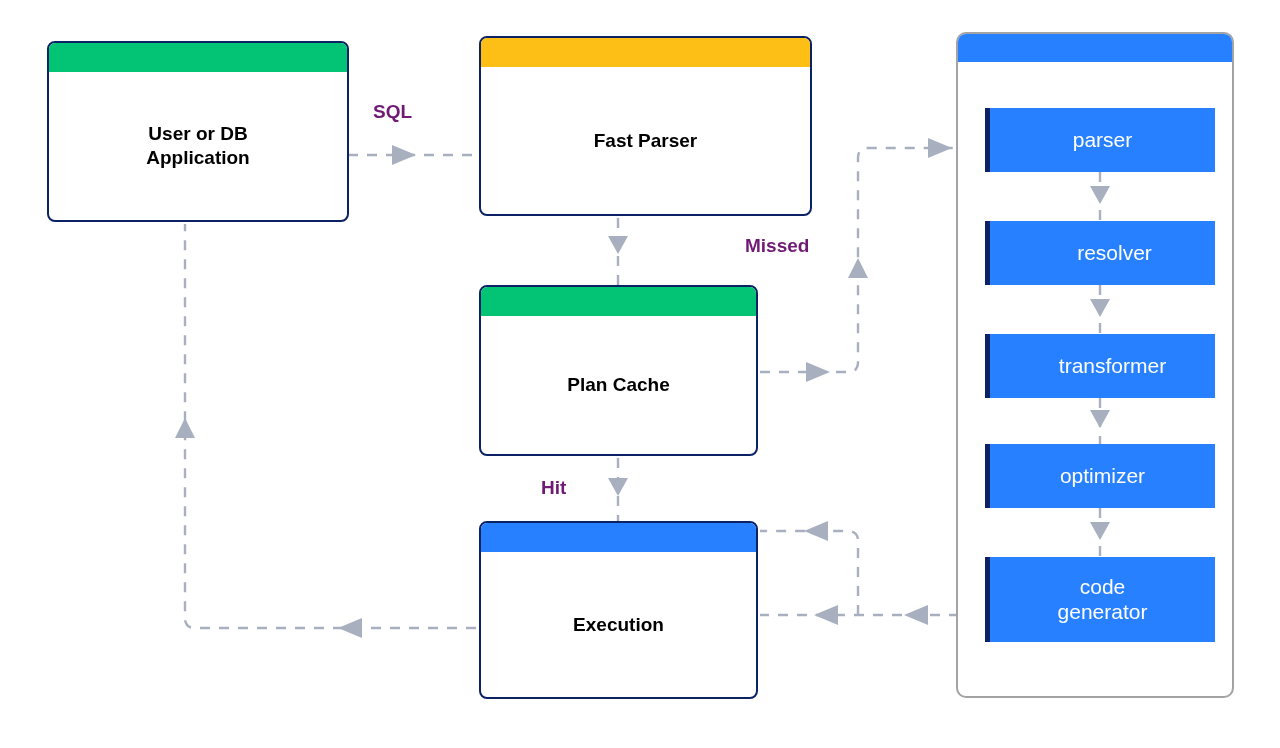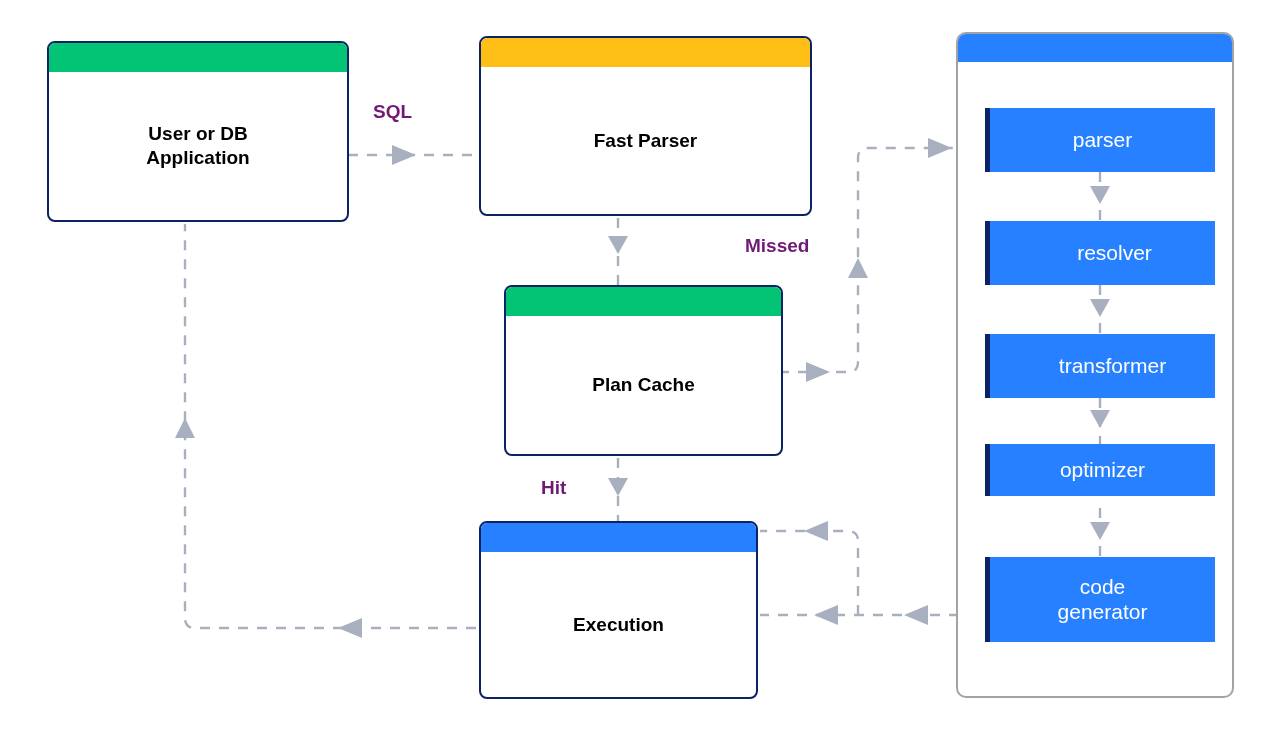--- a/index.html
+++ b/index.html
@@ -139,21 +139,21 @@
     <div class="band" style="height:29px;background:#03C475;"></div>
     <div class="card-label" style="white-space:pre-line;">User or DB
 Application</div>
   </div>
 
   <div class="card" style="left:479px;top:36px;width:333px;height:180px;">
     <div class="band" style="height:29px;background:#FDBE15;"></div>
     <div class="card-label" style="white-space:pre-line;">Fast Parser</div>
   </div>
 
-  <div class="card" style="left:504px;top:285px;width:279px;height:171px;">
+  <div class="card" style="left:479px;top:285px;width:279px;height:171px;">
     <div class="band" style="height:29px;background:#03C475;"></div>
     <div class="card-label" style="white-space:pre-line;">Plan Cache</div>
   </div>
 
   <div class="card" style="left:479px;top:521px;width:279px;height:178px;">
     <div class="band" style="height:29px;background:#2680FF;"></div>
     <div class="card-label" style="white-space:pre-line;">Execution</div>
   </div>
 
   <div id="engine-container" style="left:956px;top:32px;width:278px;height:666px;">
@@ -164,21 +164,21 @@
     </div>
 
     <div class="stage" style="left:27px;top:187px;width:230px;height:64px;padding-left:24px;">
       <span style="white-space:pre-line;">resolver</span>
     </div>
 
     <div class="stage" style="left:27px;top:300px;width:230px;height:64px;padding-left:20px;">
       <span style="white-space:pre-line;">transformer</span>
     </div>
 
-    <div class="stage" style="left:27px;top:410px;width:230px;height:52px;">
+    <div class="stage" style="left:27px;top:410px;width:230px;height:64px;">
       <span style="white-space:pre-line;">optimizer</span>
     </div>
 
     <div class="stage" style="left:27px;top:523px;width:230px;height:85px;">
       <span style="white-space:pre-line;">code
 generator</span>
     </div>
 
     <svg style="position:absolute;left:0;top:0;width:278px;height:666px;" viewBox="0 0 278 666" xmlns="http://www.w3.org/2000/svg">
       <g>

